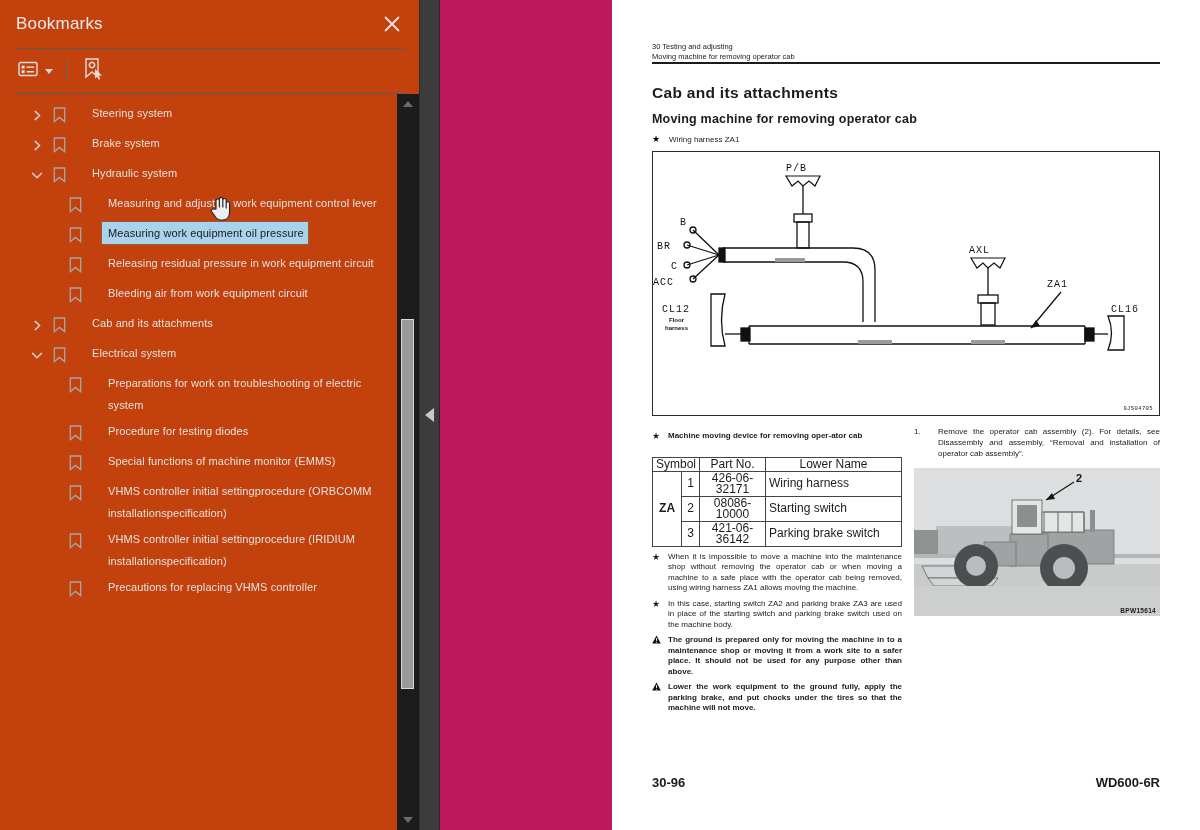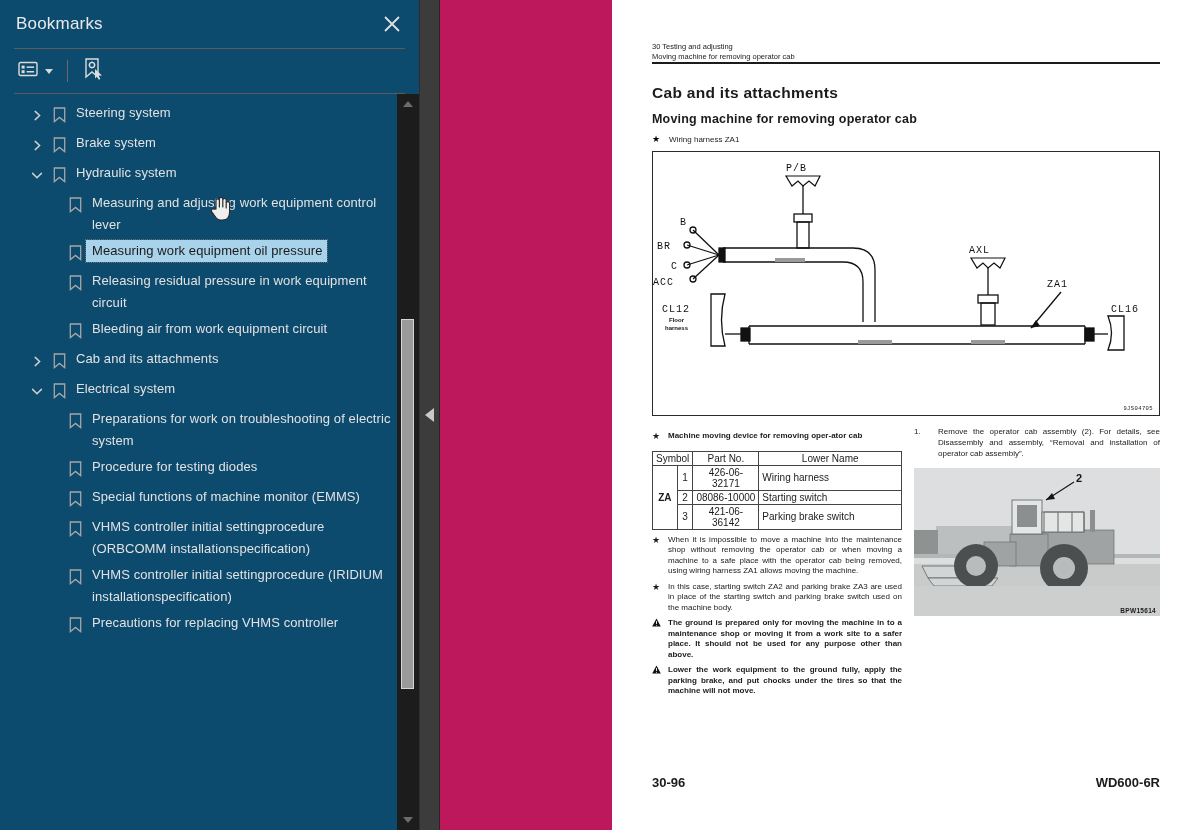--- a/index.html
+++ b/index.html
@@ -7,21 +7,21 @@
     width: 1200px; height: 830px;
     overflow: hidden;
     background: #3a3a3a;
     font-family: "Liberation Sans", sans-serif;
   }
   .app { position: relative; width: 1200px; height: 830px; display: flex; }
 
   
   .bm-panel {
     width: 420px; height: 830px;
-    background: #0c4a6e;
+    background: #c2410c;
     position: relative;
     display: flex; flex-direction: column;
     border-right: 1px solid #2e2e2e;
   }
   .bm-header {
     height: 48px; flex: 0 0 48px;
     display: flex; align-items: center;
     padding: 0 14px 0 16px;
     color: #e8e8e8;
   }
@@ -65,22 +65,22 @@
   .twisty {
     flex: 0 0 22px; width: 22px; height: 26px;
     display: flex; align-items: center; justify-content: center;
     color: #cfcfcf;
   }
   .bmk-icon {
     flex: 0 0 22px; width: 22px; height: 26px;
     display: flex; align-items: center; justify-content: center;
   }
   .bm-label {
-    font-size: 13px; line-height: 22px; color: #e2e2e2;
-    padding-left: 6px; letter-spacing: .1px;
+    font-size: 11px; line-height: 22px; color: #e2e2e2;
+    padding-left: 6px; letter-spacing: .1px; margin-left: 16px;
   }
   .lvl0 { padding-left: 26px; }
   .lvl1 { padding-left: 64px; }
   .bm-row.selected .bm-label {
     background: #a8d3ea; color: #1a1a1a;
     outline: 1px dotted #6f6f6f; outline-offset: 0px;
     padding-left: 6px; padding-right: 4px;
   }
 
   
@@ -158,22 +158,22 @@
   .cols { display: flex; margin-top: 10px; gap: 12px; }
   .col-l { width: 250px; }
   .col-r { width: 246px; }
 
   .bullet-blk { display: flex; gap: 7px; margin-top: 5px; }
   .bullet-blk .mk { flex: 0 0 9px; font-size: 9px; line-height: 10.5px; }
   .bullet-blk .bd { font-size: 8px; line-height: 10.5px; text-align: justify; }
   .bullet-blk.warn .bd { font-weight: bold; }
 
   table.parts {
-    border-collapse: collapse; margin-top: 9px; width: 100%;
-    font-size: 10px;
+    border-collapse: collapse; margin-top: 15px; width: 100%;
+    font-size: 12px;
   }
   table.parts th, table.parts td {
     border: 1px solid #444; padding: 1px 3px; line-height: 11px;
   }
   table.parts th { font-weight: normal; text-align: center; }
   td.sym { text-align: center; font-weight: bold; width: 22px; }
   td.idx { text-align: center; width: 14px; }
   td.pno { text-align: center; width: 66px; }
 
   .num-blk { display: flex; gap: 7px; }

